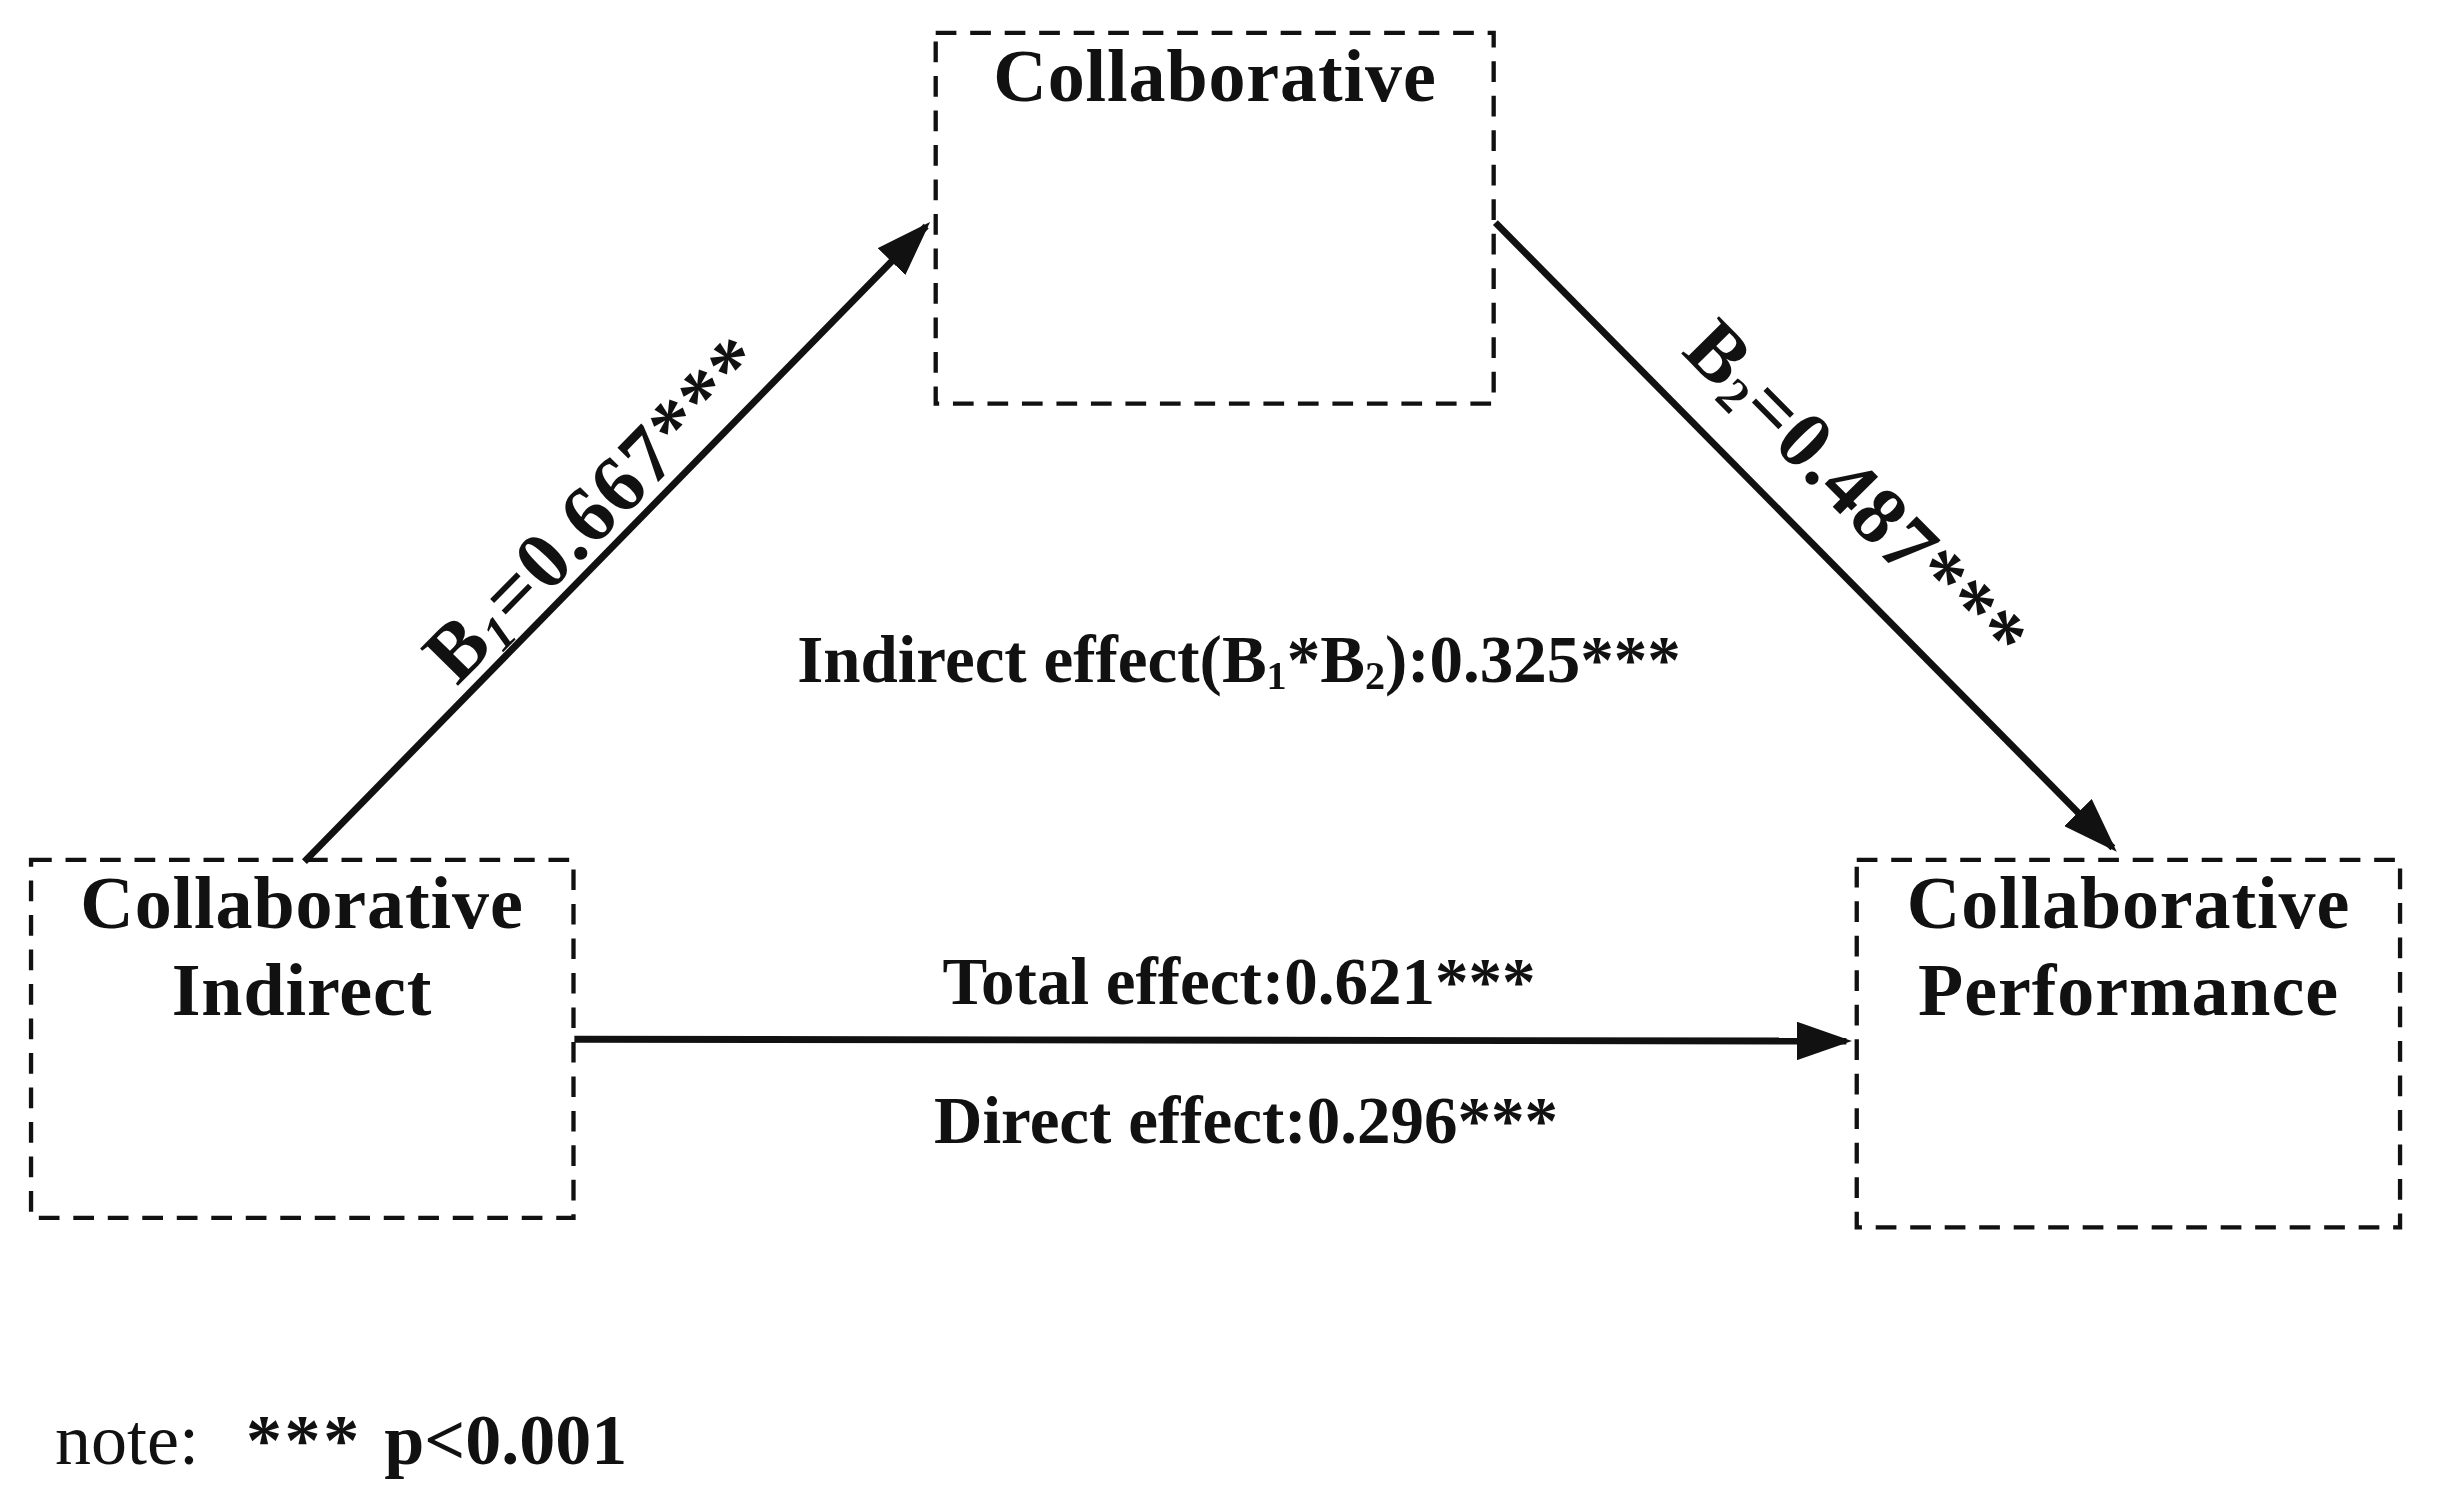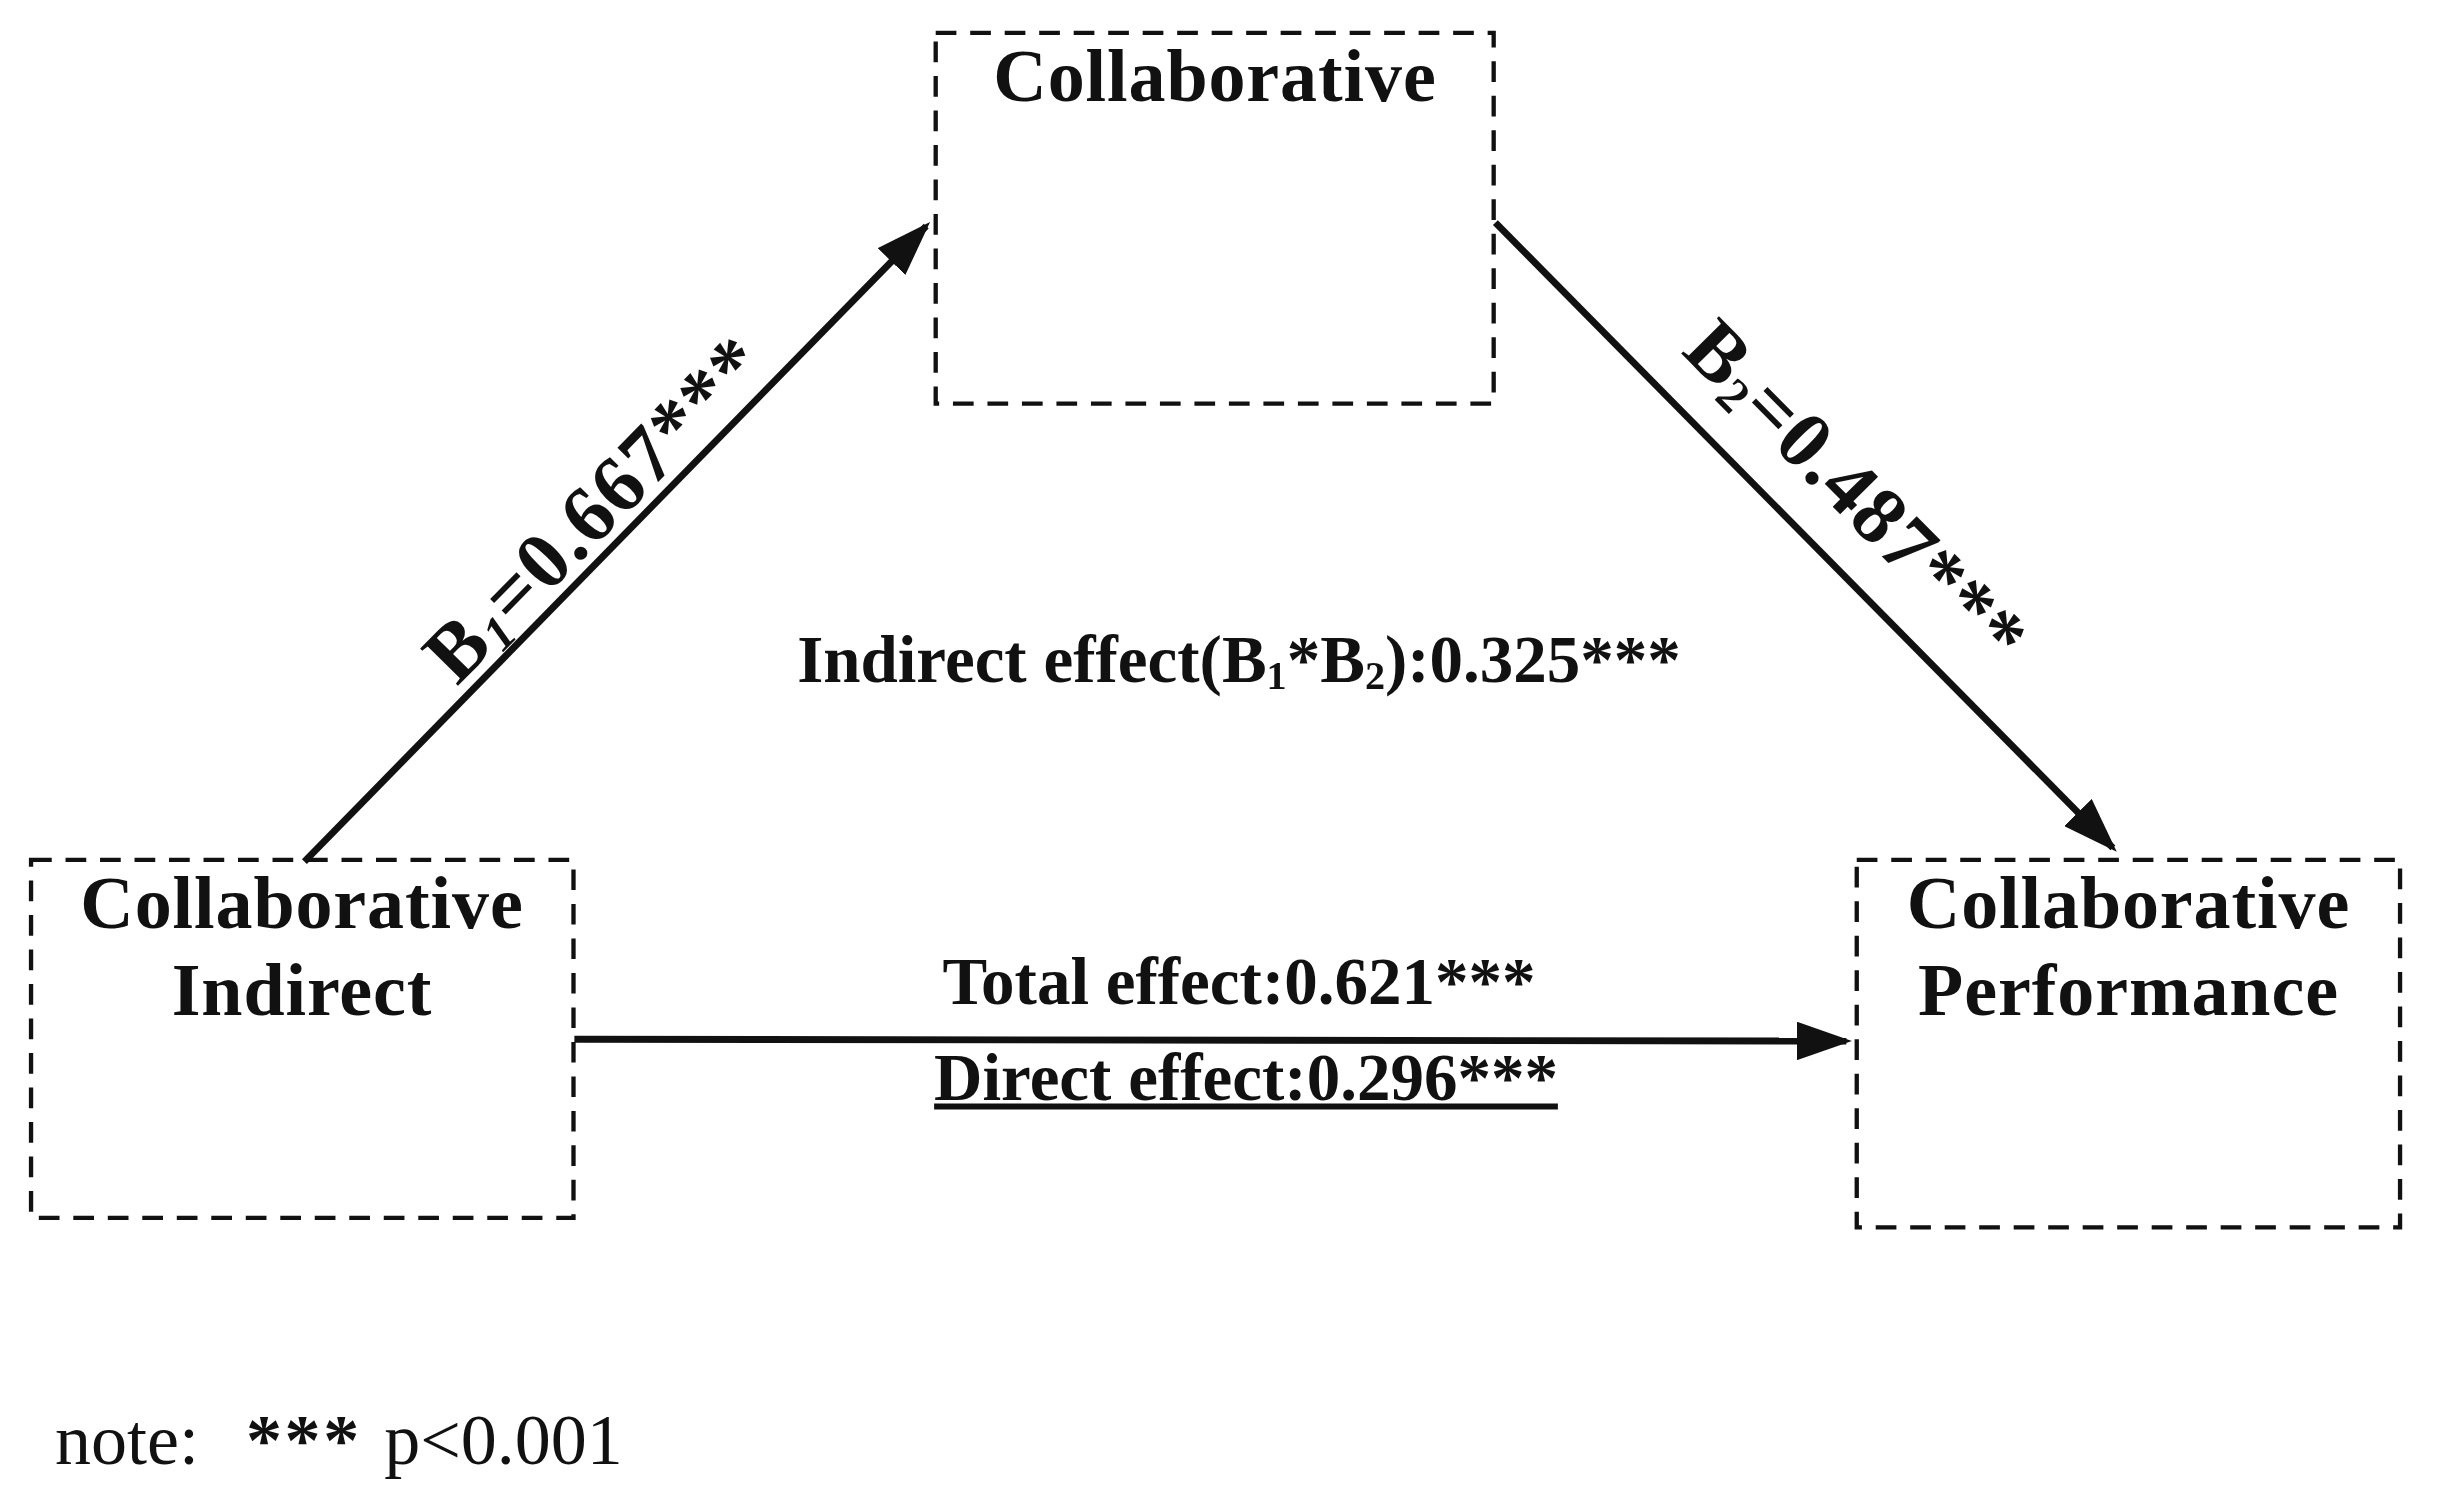--- a/index.html
+++ b/index.html
@@ -62,21 +62,21 @@
   .rot-b{
     left:1856px;top:493px;
     transform:translate(-50%,-50%) rotate(45.3deg);
   }
   .mid-label{
     font-size:67px;
     transform:translate(-50%,-50%);
   }
   .indirect-label{left:1239px;top:660px;}
   .total-label{left:1239px;top:981px;}
-  .direct-label{left:1246px;top:1077px;text-decoration:underline;}
+  .direct-label{left:1246px;top:1120px;}
   .sub{
     font-size:0.6em;
     vertical-align:-0.18em;
   }
   .rot-a .sub{font-style:italic;}
   .footnote{
     position:absolute;
     white-space:nowrap;
   }
   .sobel-row{
@@ -86,21 +86,21 @@
   }
   .sobel-label{font-weight:bold;}
   .sobel-value{margin-left:41px;font-weight:normal;}
   .note-row{
     left:55px;top:1404px;
     font-size:72px;
     line-height:1;
   }
   .note-label{font-weight:normal;}
   .note-stars{font-weight:bold;margin-left:47px;letter-spacing:2.6px;}
-  .note-rest{font-weight:normal;margin-left:22.4px;}
+  .note-rest{font-weight:bold;margin-left:22.4px;}
 </style>
 </head>
 <body>
 
 <div class="canvas">
 
   <svg class="links" viewBox="0 0 2827 1753">
     <defs>
       <marker id="arrowhead" viewBox="0 0 10 7" refX="9" refY="3.5" markerWidth="8" markerHeight="5.6" orient="auto">
         <path d="M0,0 L10,3.5 L0,7 Z" fill="#111111"></path>

